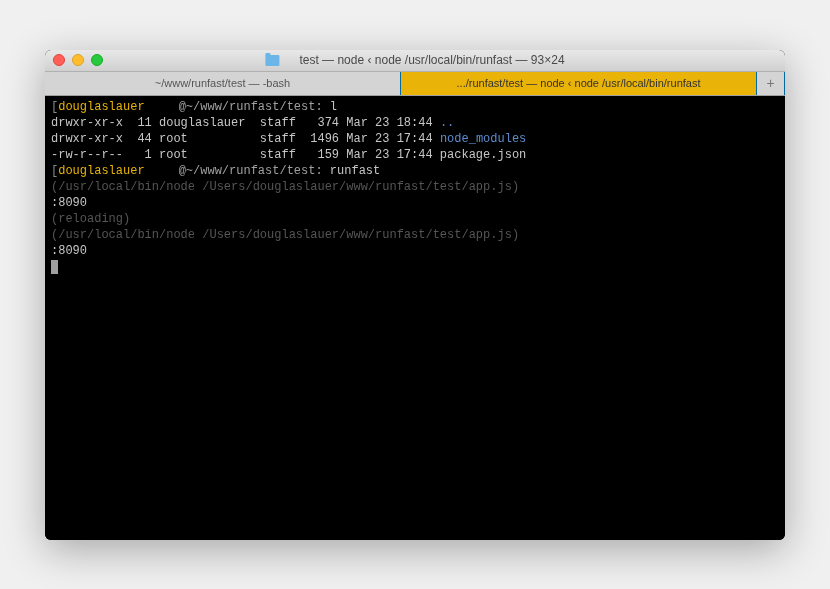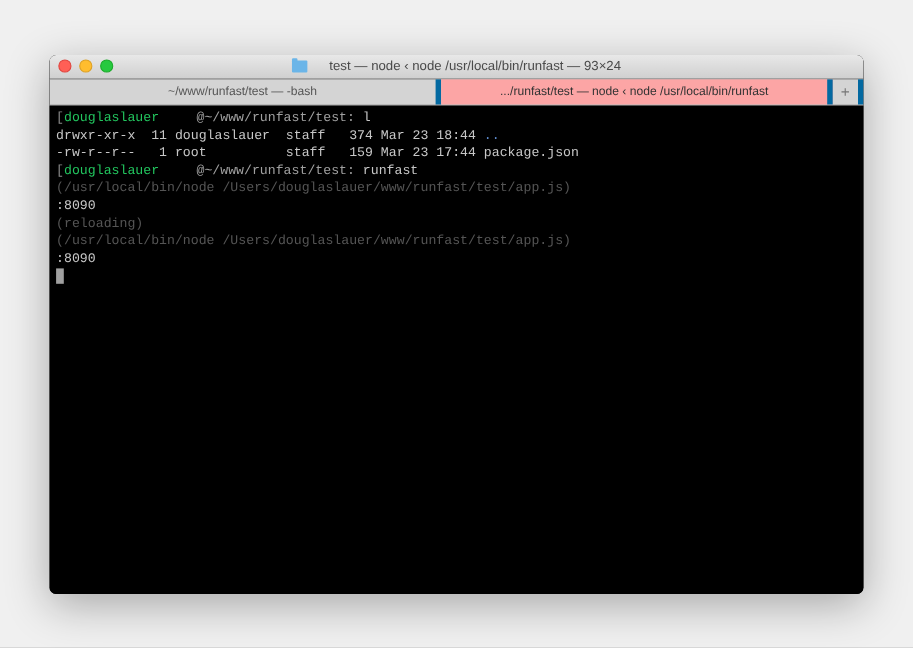--- a/index.html
+++ b/index.html
@@ -76,44 +76,44 @@
       display: flex;
       border-bottom: 1px solid #a0a0a0;
     }
     .tab {
       flex: 1;
       display: flex;
       align-items: center;
       justify-content: center;
       font-size: 11px;
       color: #555;
-      border-right: 5px solid #0369a1;
+      border-right: 1px solid #0369a1;
       cursor: pointer;
     }
     .tab.active {
-      background: #fca5a5;
+      background: #eab308;
       color: #333;
     }
     .tab.add {
       flex: 0 0 28px;
       font-size: 14px;
       color: #777;
     }
     .terminal {
       flex: 1;
       background: #000;
       padding: 3px 6px;
       font-family: Menlo, Monaco, "Courier New", monospace;
       font-size: 12px;
       line-height: 16px;
       color: #c7c7c7;
       overflow: hidden;
     }
     .line { white-space: pre; }
-    .user { color: #22c55e; }
+    .user { color: #eab308; }
     .bracket { color: #888; }
     .path { color: #a0a0a0; margin-left: 34px; }
     .dir { color: #5e8bce; }
     .dim { color: #555; }
     .cursor {
       display: inline-block;
       width: 7px;
       height: 14px;
       background: #a0a0a0;
       vertical-align: text-bottom;
@@ -135,20 +135,21 @@
     </div>
   </div>
   <div class="tabbar">
     <div class="tab">~/www/runfast/test — -bash</div>
     <div class="tab active">.../runfast/test — node ‹ node /usr/local/bin/runfast</div>
     <div class="tab add">+</div>
   </div>
   <div class="terminal">
     <div class="line"><span class="bracket">[</span><span class="user">douglaslauer</span><span class="path">@~/www/runfast/test: </span><span>l</span></div>
     <div class="line"><span>drwxr-xr-x  11 douglaslauer  staff   374 Mar 23 18:44 </span><span class="dir">..</span></div>
+    <div class="line"><span>drwxr-xr-x  44 root          staff  1496 Mar 23 17:44 </span><span class="dir">node_modules</span></div>
     <div class="line">-rw-r--r--   1 root          staff   159 Mar 23 17:44 package.json</div>
     <div class="line"><span class="bracket">[</span><span class="user">douglaslauer</span><span class="path">@~/www/runfast/test: </span><span>runfast</span></div>
     <div class="line dim">(/usr/local/bin/node /Users/douglaslauer/www/runfast/test/app.js)</div>
     <div class="line">:8090</div>
     <div class="line dim">(reloading)</div>
     <div class="line dim">(/usr/local/bin/node /Users/douglaslauer/www/runfast/test/app.js)</div>
     <div class="line">:8090</div>
     <div class="line"><span class="cursor"></span></div>
   </div>
 </div>

